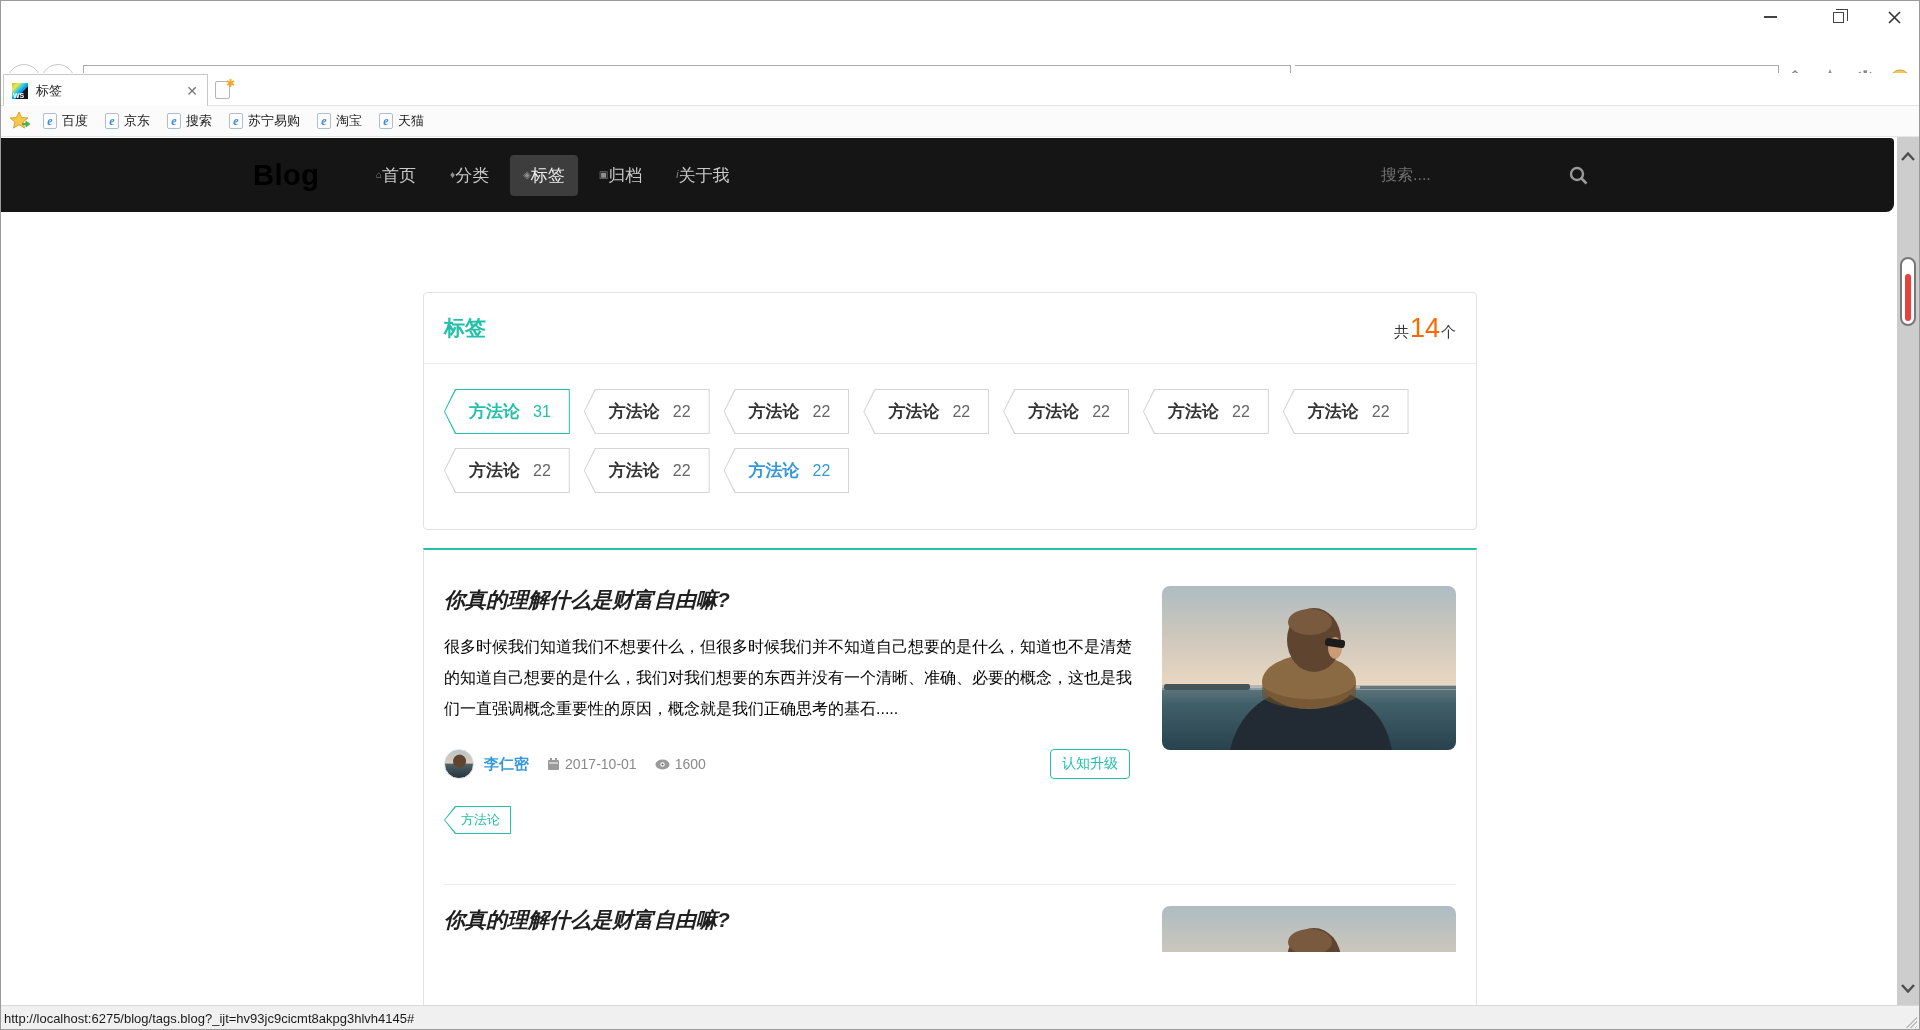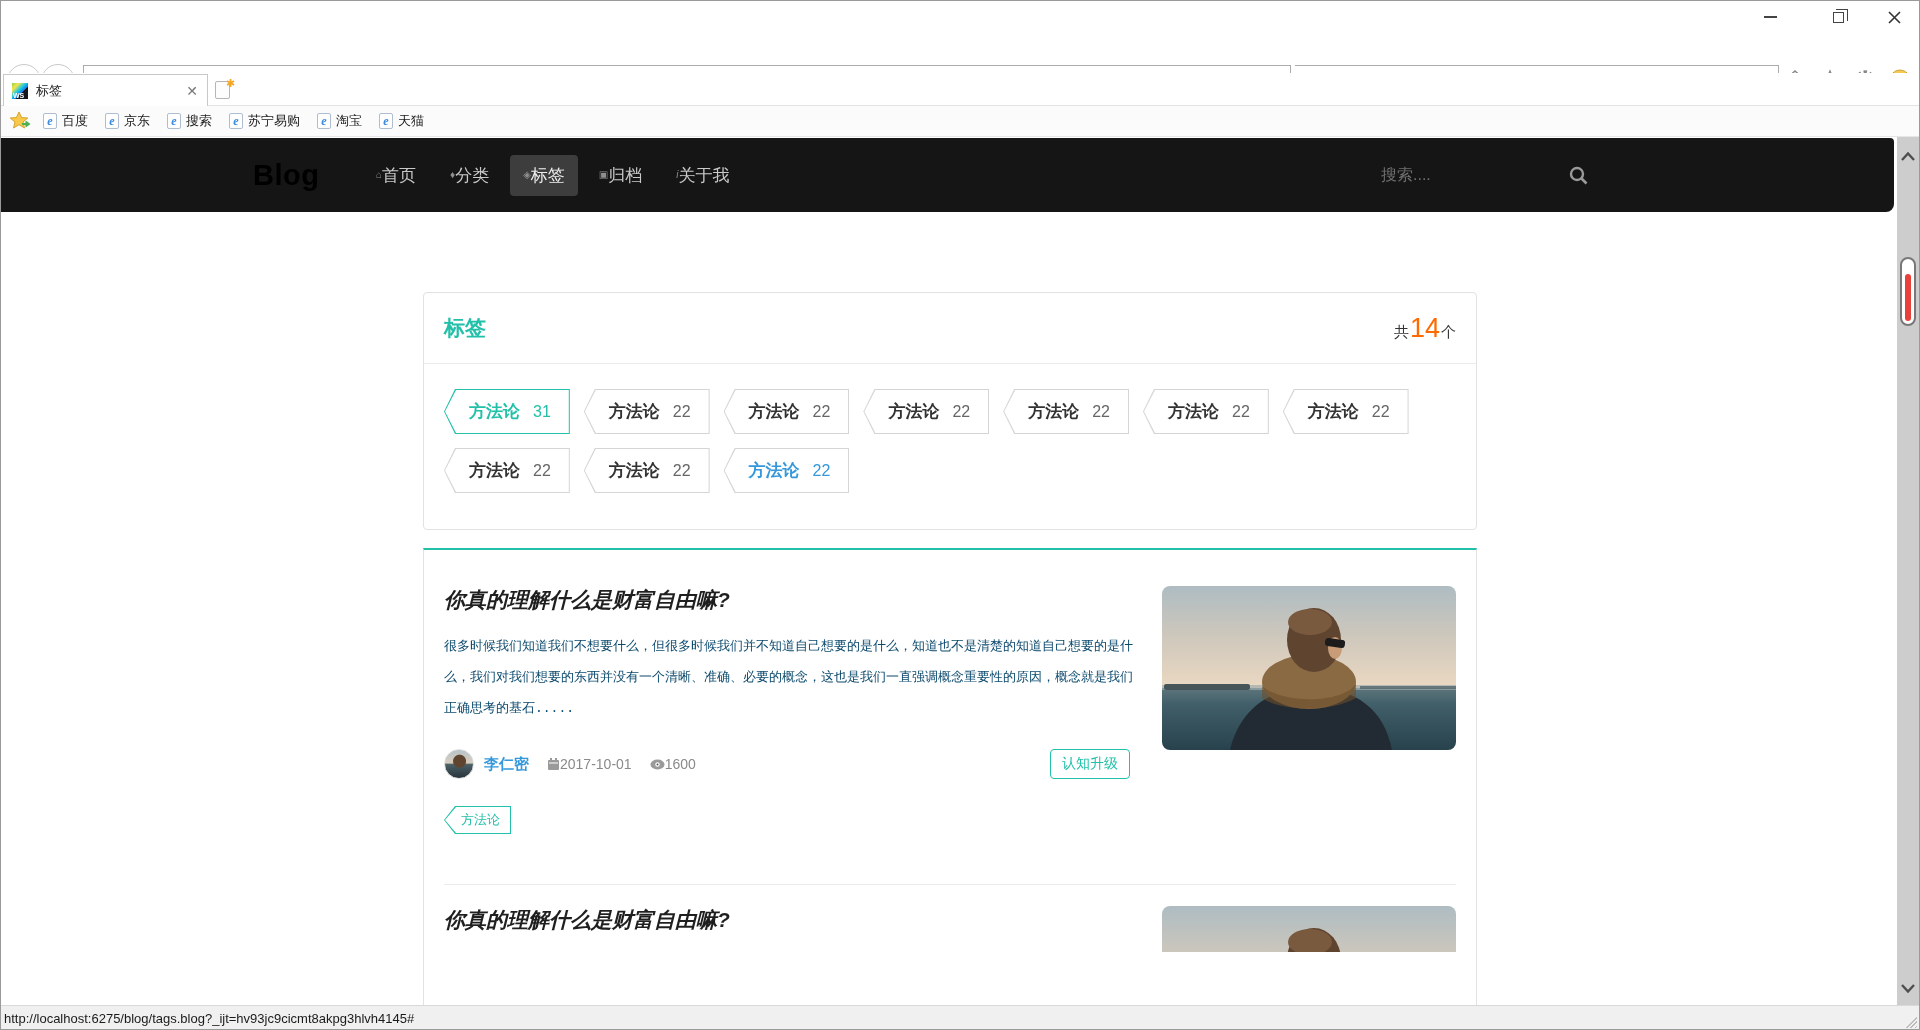--- a/index.html
+++ b/index.html
@@ -81,29 +81,29 @@
   .tag-lg .tag-label { font-size:17px; font-weight:bold; color:#333; }
   .tag-lg .tag-num { font-size:16px; color:#666; }
   .tagshape[data-variant="teal"] { background:var(--teal); }
   .tagshape[data-variant="teal"] .tag-label, .tagshape[data-variant="teal"] .tag-num { color:var(--teal); }
   .tagshape[data-variant="blue"] .tag-label, .tagshape[data-variant="blue"] .tag-num { color:var(--blue); }
 
   .articles-card { margin-top:18px; border-top:2px solid var(--teal); border-radius:0; padding:0 20px; min-height:460px; }
   .article { display:flex; padding-top:36px; }
   .art-left { width:700px; flex:0 0 auto; }
   .art-title { font-size:21px; font-weight:bold; color:#1f1f1f; cursor:pointer;font-style:italic; }
-  .art-excerpt { margin-top:17px; font-size:13px; line-height:31px; color:#0c4a6e;font-family:Liberation Mono, monospace; }
+  .art-excerpt { margin-top:17px; font-size:16px; line-height:31px; color:#000000; }
   .art-meta { margin-top:25px; display:flex; align-items:center; }
   .avatar { width:30px; height:30px; border-radius:50%; flex:0 0 auto;
     background:
       radial-gradient(circle at 52% 40%, #5f4430 0 6px, rgba(0,0,0,0) 7px),
       linear-gradient(180deg,#b7c3c8 0%,#d8cdbd 46%,#4a5f66 52%,#28343c 100%);
     border:1px solid #e0e0e0; }
   .author-name { margin-left:10px; font-size:15px; font-weight:bold; color:var(--blue); cursor:pointer; }
-  .meta-item { display:flex; align-items:center; margin-left:18px; color:#8a8a8a; font-size:14px; }
+  .meta-item { display:flex; align-items:center; gap:5px; margin-left:18px; color:#8a8a8a; font-size:14px; }
   .badge { margin-left:auto; margin-right:14px; border:1px solid var(--teal); color:var(--teal); border-radius:4px; padding:5px 11px; font-size:14px; cursor:pointer; }
   .art-tagrow { margin-top:27px; }
   .tag-sm { display:inline-block; }
   .tag-sm .tag-in { padding:4px 10px 4px 16px; }
   .tag-sm .tag-label { font-size:13px; color:var(--teal); }
   .art-divider { margin-top:50px; border-top:1px solid #ececec; }
   .art-photo { margin-left:auto; width:294px; height:164px; border-radius:8px; overflow:hidden; flex:0 0 auto; cursor:pointer; }
   .art-photo.clip2 { height:46px; border-radius:8px 8px 0 0; align-self:flex-start; }
   .article.second { padding-top:21px; }
 

